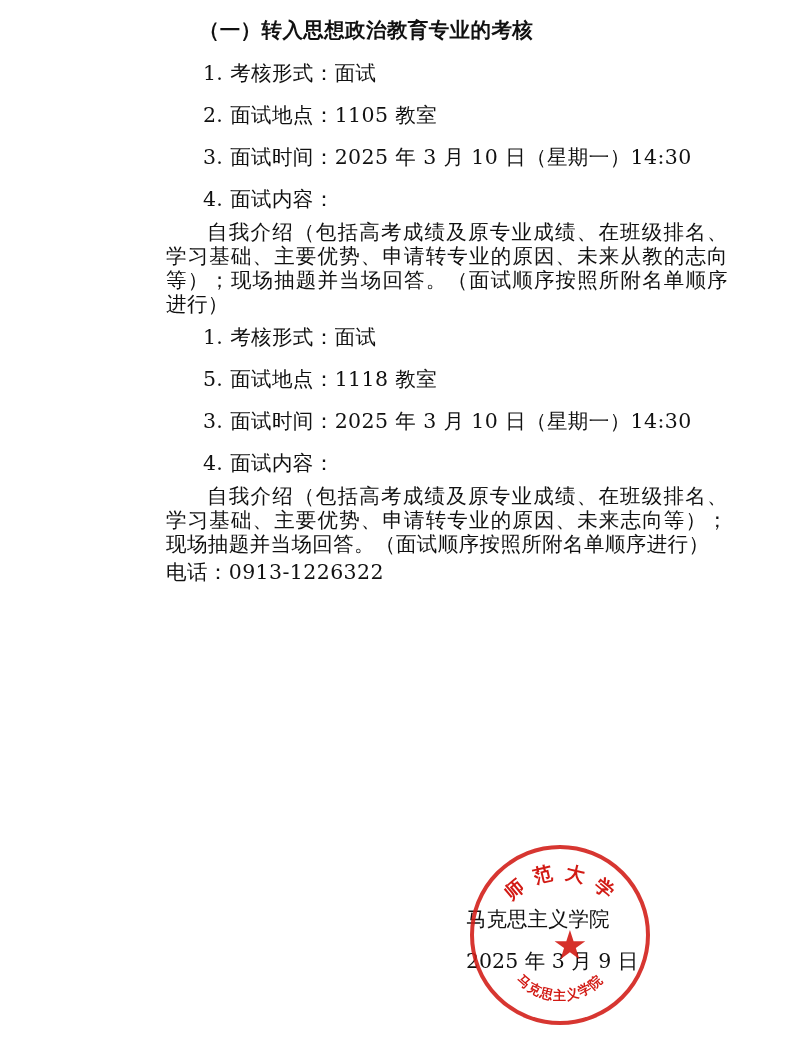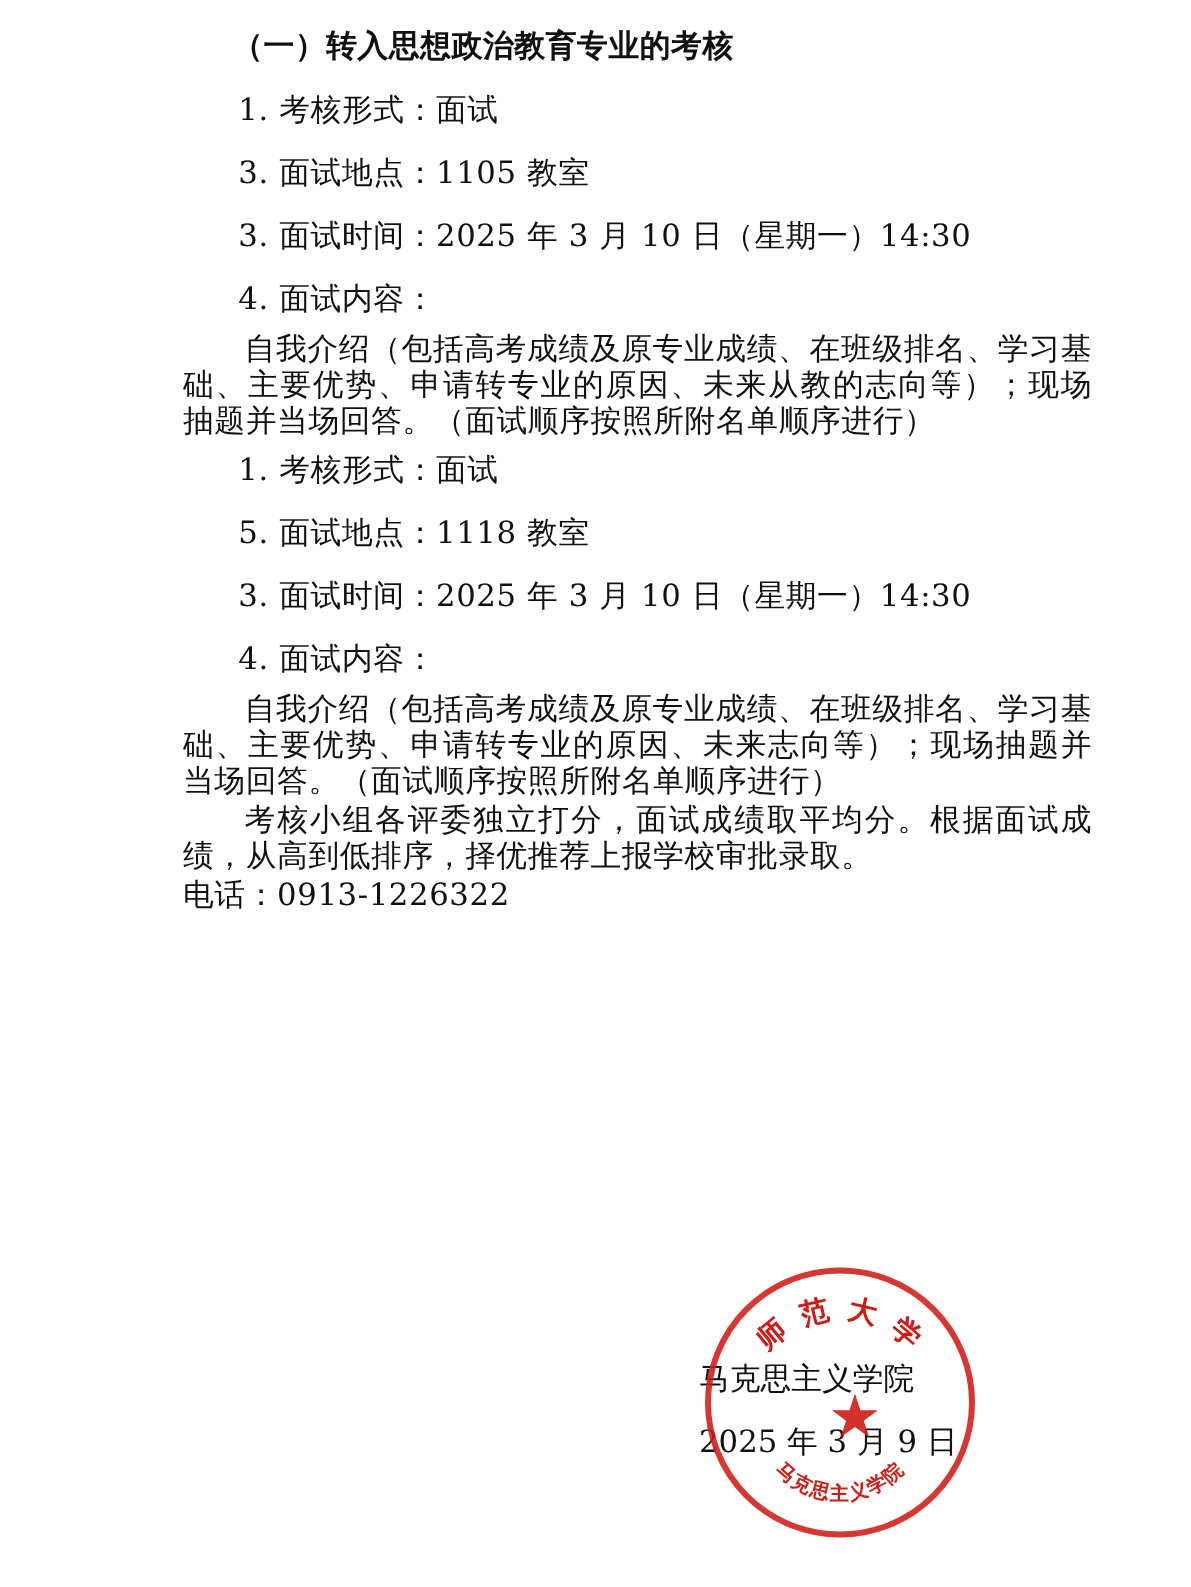--- a/index.html
+++ b/index.html
@@ -19,20 +19,21 @@
     position: absolute;
     inset: 0;
     padding: 8px 66px 0 122px;
     box-sizing: border-box;
   }
   .doc-body {
     font-size: 20.5px;
     line-height: 42px;
     letter-spacing: 0.4px;
     text-align: justify;
+    margin-left: 44px;
   }
   .heading {
     font-weight: bold;
     margin: 0;
     text-indent: 2em;
     line-height: 44px;
   }
   .heading-sub {
     font-weight: bold;
     margin: 0;
@@ -123,33 +124,32 @@
   .sign-line { margin: 0; white-space: nowrap; }
 </style>
 </head>
 <body>
 
 <div class="page">
   <div class="doc-body">
 
     <p class="heading-sub">（一）转入思想政治教育专业的考核</p>
     <p class="item">1. 考核形式：面试</p>
-    <p class="item">3. 面试地点：1105 教室</p>
+    <p class="item">2. 面试地点：1105 教室</p>
     <p class="item">3. 面试时间：2025 年 3 月 10 日（星期一）14:30</p>
     <p class="item">4. 面试内容：</p>
     <p class="para">自我介绍（包括高考成绩及原专业成绩、在班级排名、学习基础、主要优势、申请转专业的原因、未来从教的志向等）；现场抽题并当场回答。（面试顺序按照所附名单顺序进行）</p>
 
     <p class="item">1. 考核形式：面试</p>
     <p class="item">5. 面试地点：1118 教室</p>
     <p class="item">3. 面试时间：2025 年 3 月 10 日（星期一）14:30</p>
     <p class="item">4. 面试内容：</p>
     <p class="para">自我介绍（包括高考成绩及原专业成绩、在班级排名、学习基础、主要优势、申请转专业的原因、未来志向等）；现场抽题并当场回答。（面试顺序按照所附名单顺序进行）</p>
 
     <div class="gap-sm"></div>
-    <p class="para">考核小组各评委独立打分，面试成绩取平均分。根据面试成绩，从高到低排序，择优推荐上报学校审批录取。</p>
 
     <div class="gap-sm"></div>
     <p class="para" style="text-indent:0">电话：0913-1226322</p>
 
   </div>
 
   <div class="sign-block">
     <p class="sign-line">马克思主义学院</p>
     <p class="sign-line">2025 年 3 月 9 日</p>
   </div>

